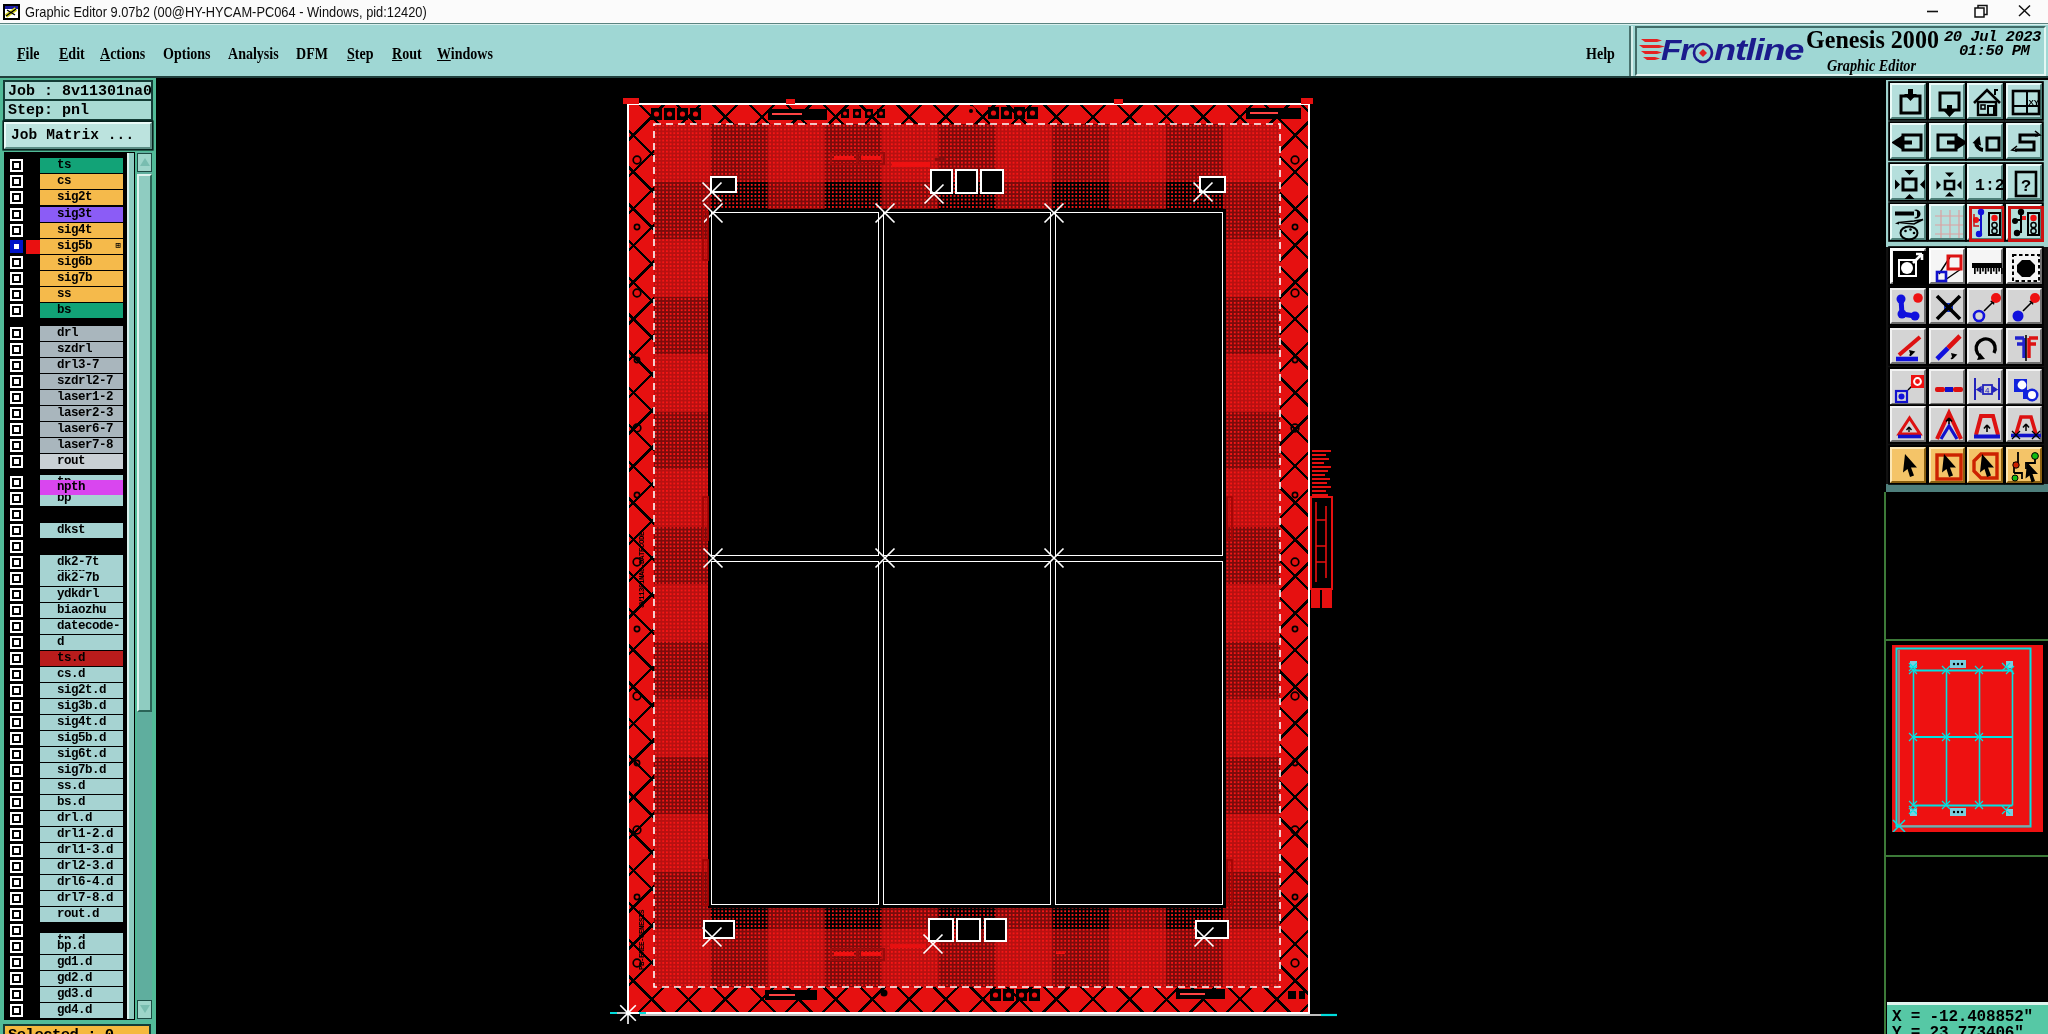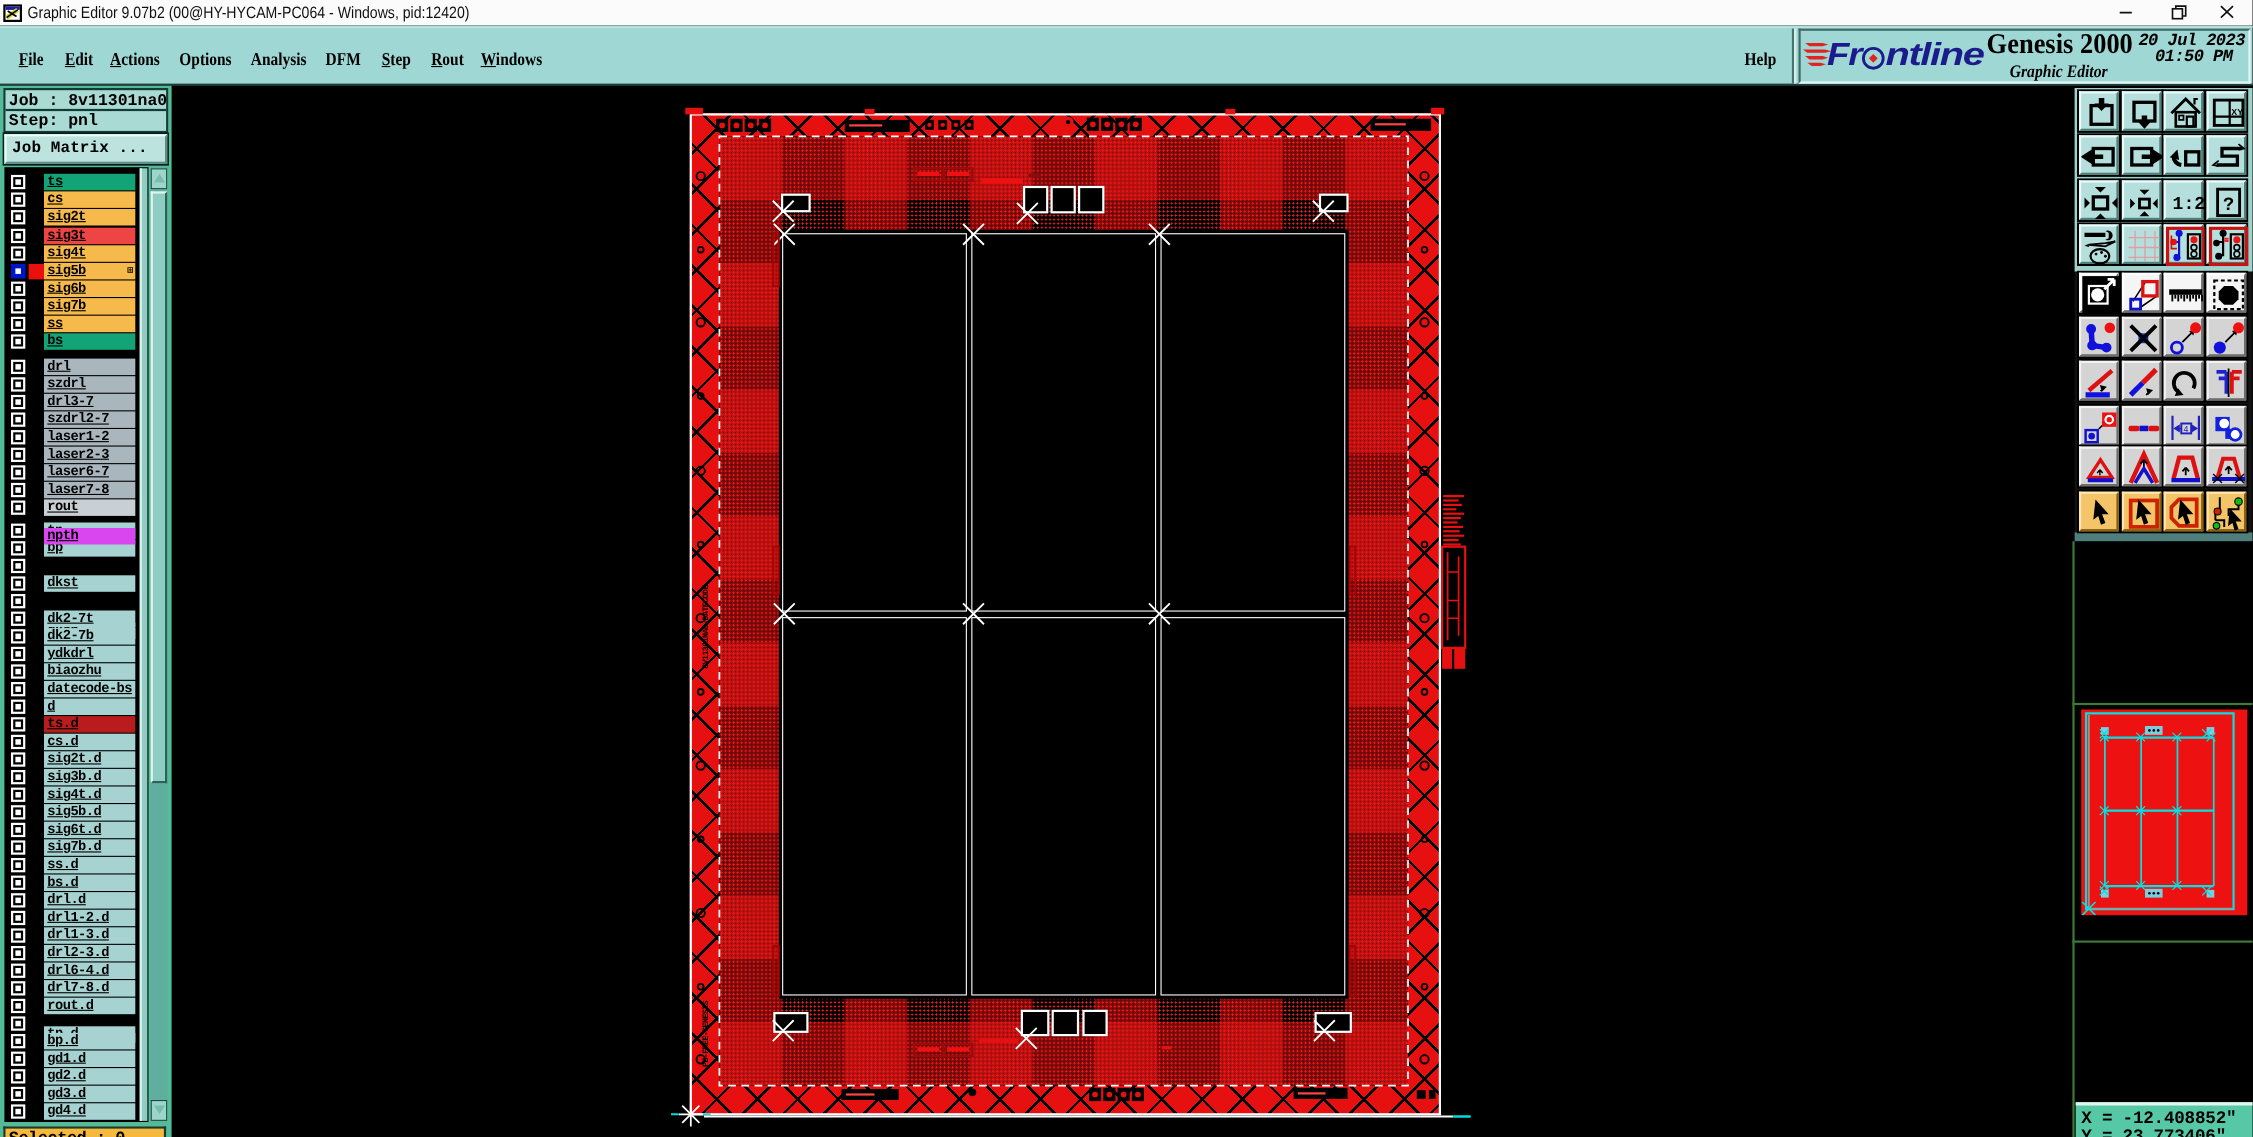--- a/index.html
+++ b/index.html
@@ -3,22 +3,22 @@
 html,body{margin:0;padding:0;background:#000;}
 #root{position:relative;width:2048px;height:1034px;overflow:hidden;background:#000;
   font-family:"Liberation Sans",sans-serif;}
 .abs{position:absolute;}
 .mono{font-family:"Liberation Mono",monospace;font-weight:bold;color:#000;}
 .serif{font-family:"Liberation Serif",serif;}
 .cb{position:absolute;width:13px;height:13px;background:#000;border:2px solid #fff;box-sizing:border-box;}
 .cb::after{content:"";position:absolute;left:2px;top:2px;width:5px;height:5px;background:#fff;}
 .cbsel{border-color:#0014c8;background:#0014c8;}
 .lab{position:absolute;left:40px;width:83px;height:15px;font-family:"Liberation Mono",monospace;
-  font-weight:bold;font-size:12.5px;color:#000;line-height:14px;padding-left:3px;box-sizing:border-box;
-  letter-spacing:-0.5px;text-decoration:underline;}
+  font-weight:bold;font-size:12.5px;color:#000;line-height:14px;padding-left:17px;box-sizing:border-box;
+  letter-spacing:-0.5px;}
 .tb{position:absolute;width:36px;height:36px;box-sizing:border-box;box-shadow:0 0 0 1.8px #000;}
 .lattice{background-color:#e61010;background-image:
   repeating-linear-gradient(45deg,#000 0 2.4px,rgba(0,0,0,0) 2.4px 26px),
   repeating-linear-gradient(135deg,#000 0 2.4px,rgba(0,0,0,0) 2.4px 26px);}
 .halftone{background-color:#000;background-image:
   radial-gradient(circle,rgba(0,0,0,0.55) 20%,rgba(0,0,0,0) 23%),
   repeating-linear-gradient(90deg,rgba(244,22,22,0.50) 0 56.9px,rgba(0,0,0,0) 56.9px 113.8px),
   repeating-linear-gradient(180deg,rgba(244,22,22,0.50) 0 57.5px,rgba(0,0,0,0) 57.5px 115px),
   radial-gradient(circle,#f81717 38%,rgba(0,0,0,0) 40%);
   background-size:3.7px 3.7px,113.8px 113.8px,115px 115px,3.7px 3.7px;
@@ -112,21 +112,21 @@
 <div class="cb" style="left:10px;top:159px"></div>
 <div class="lab" style="top:158px;background:#12a377">ts</div>
 
 <div class="cb" style="left:10px;top:175px"></div>
 <div class="lab" style="top:174px;background:#f5ba4b">cs</div>
 
 <div class="cb" style="left:10px;top:191px"></div>
 <div class="lab" style="top:190px;background:#f5ba4b">sig2t</div>
 
 <div class="cb" style="left:10px;top:208px"></div>
-<div class="lab" style="top:207px;background:#ef4444">sig3t</div>
+<div class="lab" style="top:207px;background:#8b5cf6">sig3t</div>
 
 <div class="cb" style="left:10px;top:224px"></div>
 <div class="lab" style="top:223px;background:#f5ba4b">sig4t</div>
 
 <div class="cb cbsel" style="left:10px;top:240px"></div>
 <div class="abs" style="left:26px;top:240px;width:14px;height:14px;background:#ea1010"></div>
 <div class="lab" style="top:239px;background:#f5ba4b">sig5b<span style="float:right;margin-right:2px;font-size:9px;letter-spacing:0">⊞</span></div>
 
 <div class="cb" style="left:10px;top:256px"></div>
 <div class="lab" style="top:255px;background:#f5ba4b">sig6b</div>

